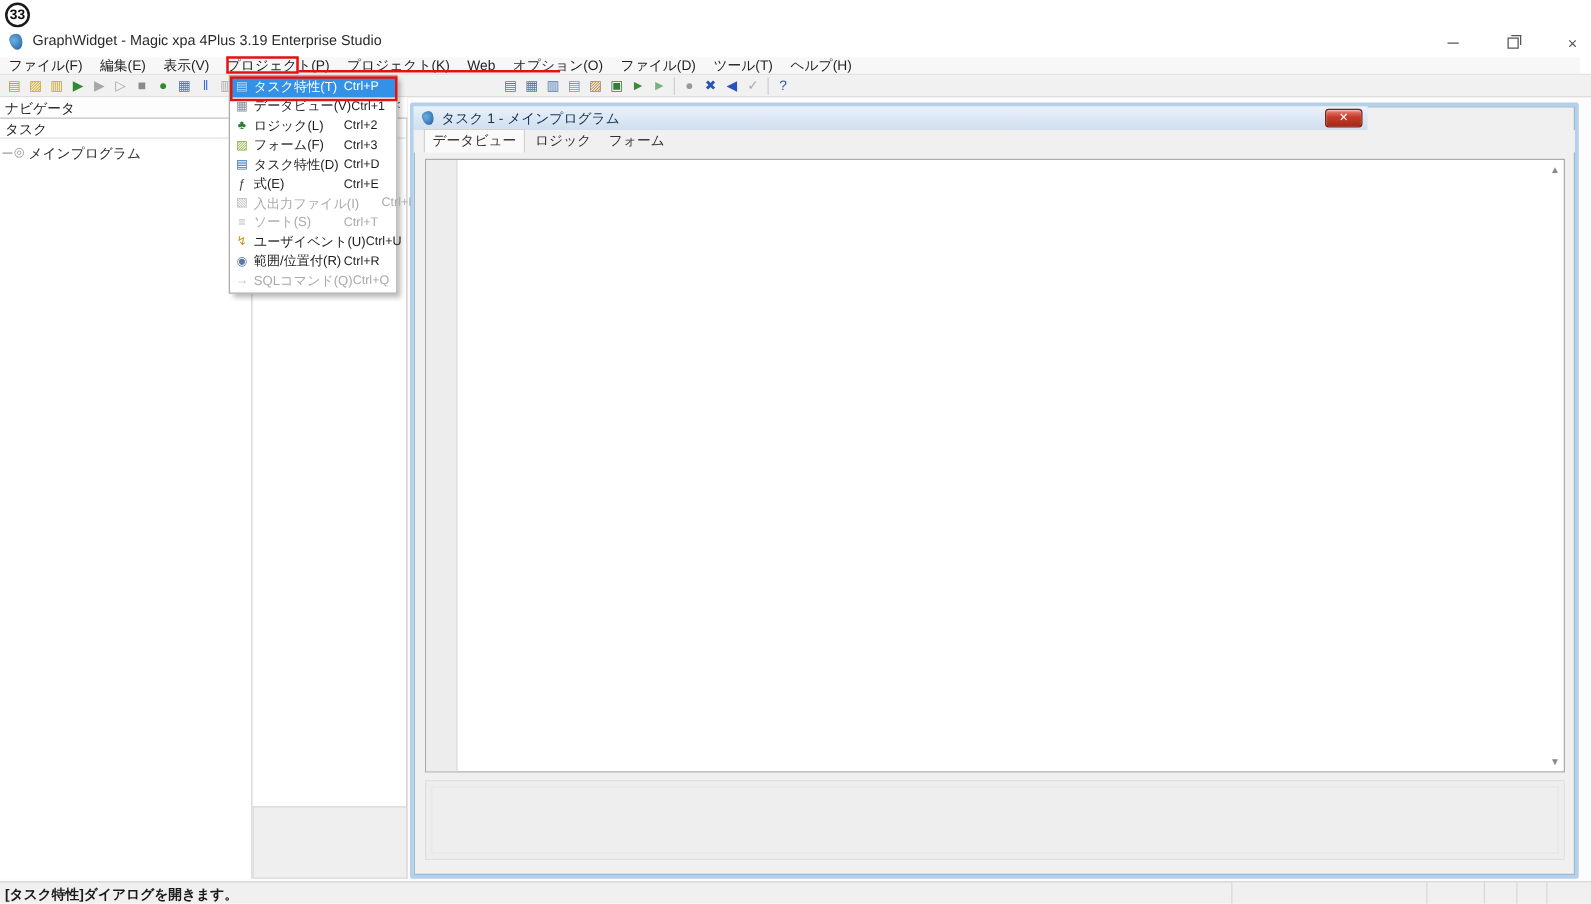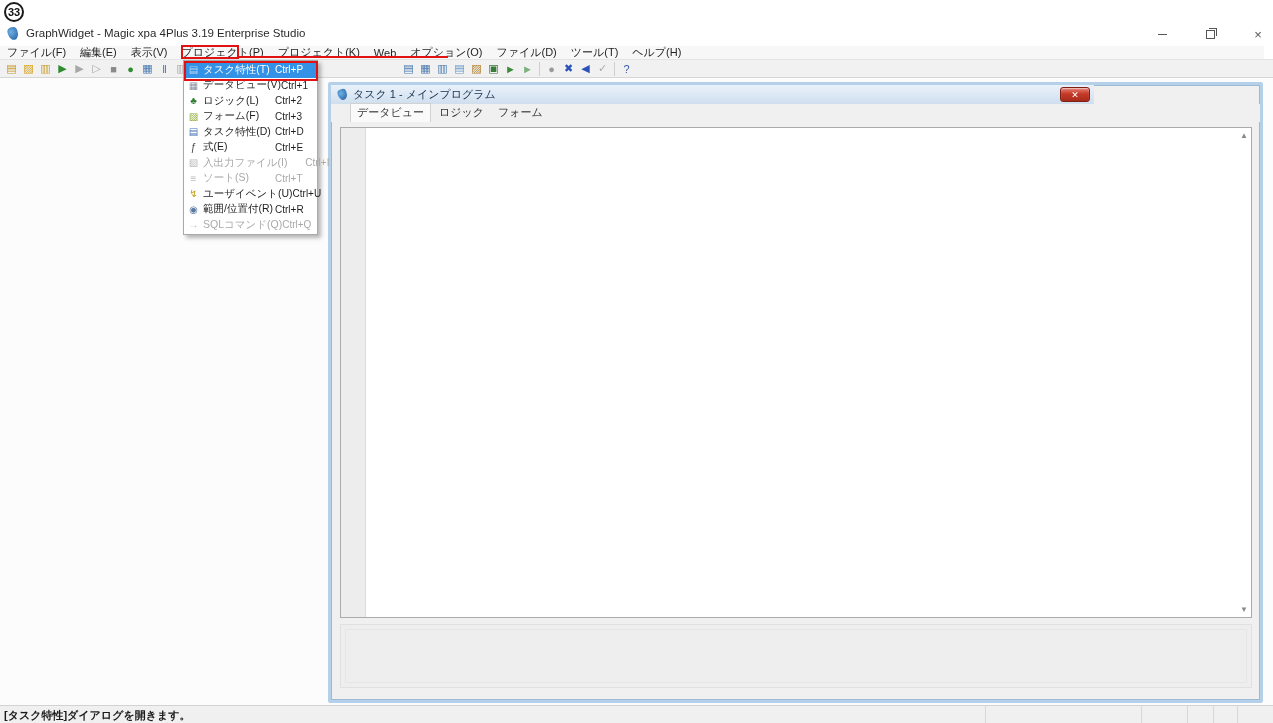--- a/index.html
+++ b/index.html
@@ -53,21 +53,21 @@
   #taskwin { position:absolute; left:328px; top:4px; width:935px; height:621px; border:3px solid #b5d0e9; border-radius:2px;
     background:#f0f0f0; box-shadow:0 0 0 1px #9db9d4 inset; }
   #tw-titlebar { position:absolute; left:0; top:0; width:763px; height:19px;
     background:linear-gradient(#eaf2fb,#cfdeee); display:flex; align-items:center; }
   #tw-titlebar .appdrop { width:9px; height:11px; margin-left:7px; }
   #tw-title { font-size:11px; color:#16314e; margin-left:6px; }
   #tw-close { position:absolute; right:4px; top:2px; width:30px; height:15px; border-radius:3px;
     background:linear-gradient(#e8837a,#c43a28 45%,#a82a1a); border:1px solid #7e2013;
     color:#fff; font-size:9px; font-weight:bold; display:flex; align-items:center; justify-content:center;
     box-shadow:0 1px 1px rgba(255,255,255,.5) inset; }
-  #tw-tabs { position:absolute; left:0; top:19px; width:929px; height:18px; background:#f0f0f0; display:flex; align-items:flex-end; padding-left:19px; gap:2px; }
+  #tw-tabs { position:absolute; left:0; top:19px; width:929px; height:18px; background:#f0f0f0; display:flex; align-items:flex-end; padding-left:8px; gap:2px; }
   .tw-tab { font-size:11px; color:#333; padding:1px 6px 2px 6px; }
   .tw-tab.active { background:#fafafa; border:1px solid #d2d2d2; border-bottom:none; }
   #tw-editor { position:absolute; left:9px; right:8px; top:42px; bottom:82px; background:#fff; border:1px solid #ababab; }
   #tw-gutter { position:absolute; left:0; top:0; bottom:0; width:25px; background:#ededed; border-right:1px solid #dcdcdc; }
   .scroll-arrow { position:absolute; right:3px; font-size:8px; color:#8a8a8a; }
   #tw-bottompane { position:absolute; left:9px; right:8px; bottom:12px; height:64px; background:#eeeeee; border:1px solid #e0e0e0; }
   #tw-bottompane i { position:absolute; left:4px; right:4px; top:4px; bottom:4px; border:1px solid #e6e6e6; display:block; }
 
   
   #taskmenu { position:absolute; left:183px; top:60px; width:135px; background:#fff; border:1px solid #aaa;
@@ -161,20 +161,36 @@
         <span class="tb-icon" style="color: rgb(42, 82, 184);">✖</span>
         <span class="tb-icon" style="color: rgb(42, 82, 184);">◀</span>
         <span class="tb-icon" style="color: rgb(171, 171, 171);">✓</span>
         <span class="tb-sep"></span>
         <span class="tb-icon" style="color: rgb(58, 90, 168);">?</span>
       </span>
   </div>
 
   <div id="workspace">
 
+    <div id="navigator">
+      <div id="nav-vline"></div>
+      <div id="nav-header">
+        <span id="nav-title">ナビゲータ</span>
+        <span id="nav-collapse">&lt;</span>
+      </div>
+      <div id="nav-section">
+        <span>タスク</span>
+      </div>
+      <div class="tree-item">
+        <span class="tree-dash"></span>
+        <span class="tree-node-icon">◎</span>
+        <span>メインプログラム</span>
+      </div>
+      <div id="nav-graybox"></div>
+    </div>
 
     <div id="taskwin">
       <div id="tw-titlebar">
         <span class="appdrop"></span>
         <span id="tw-title">タスク 1 -  メインプログラム</span>
         <span id="tw-close">✕</span>
       </div>
       <div id="tw-tabs">
           <span class="tw-tab active">データビュー</span>
           <span class="tw-tab">ロジック</span>

